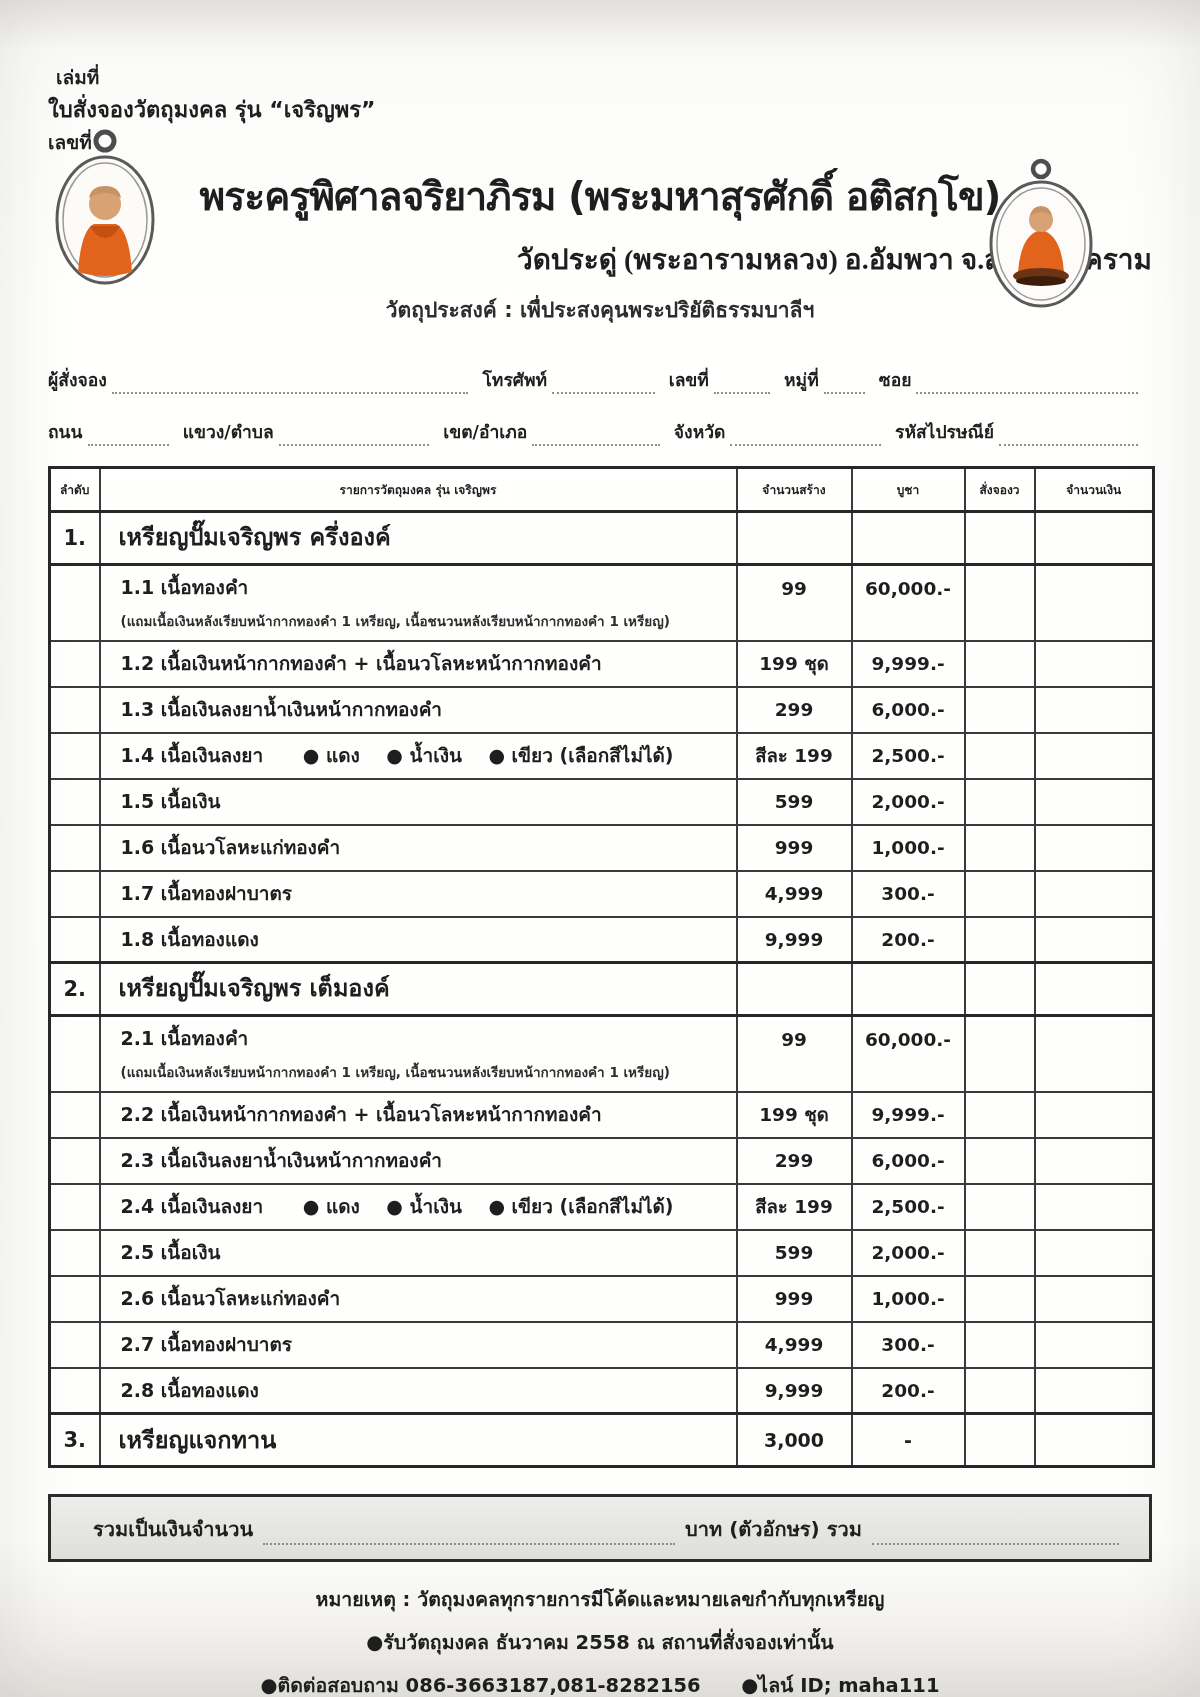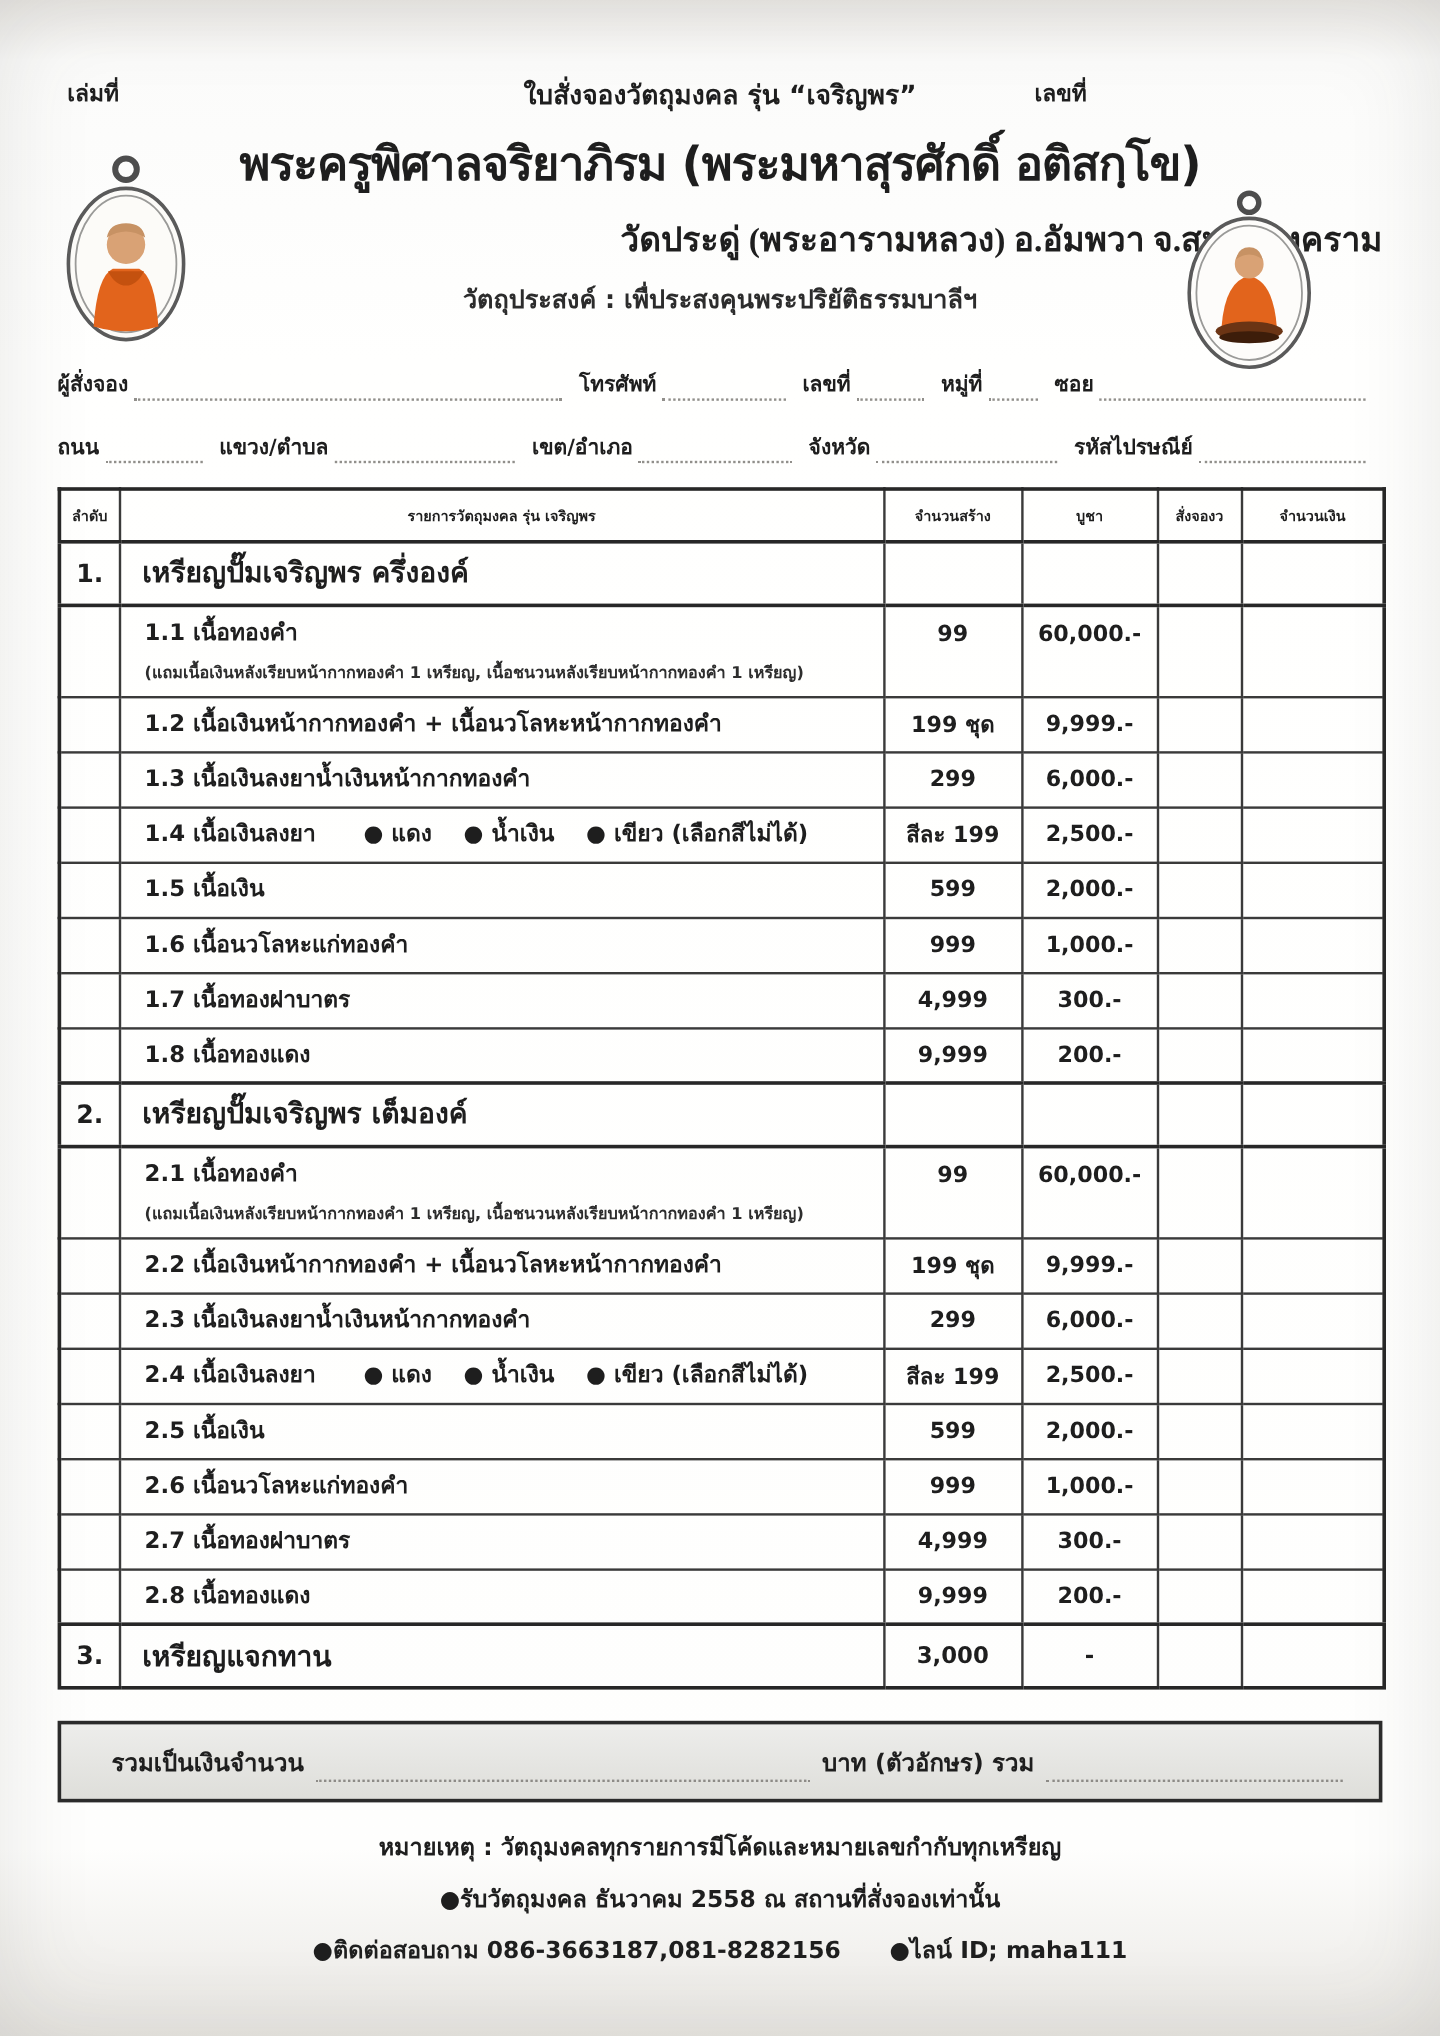--- a/index.html
+++ b/index.html
@@ -10,21 +10,21 @@
     color:#1e1e1e;
   }
   .page{
     position:relative;width:1200px;height:1697px;overflow:hidden;
     background:linear-gradient(180deg,#eceae7 0px,#fbfbfa 50px,#fffffe 300px,#fefefd 1540px,#e9e7e3 1697px);
     box-shadow:inset 0 0 80px rgba(60,55,50,.12);
   }
   .sheet{position:absolute;inset:0;padding:62px 48px 0 48px;box-sizing:border-box;font-weight:bold;}
 
   
-  .topline{display:flex;align-items:flex-start;font-size:19px;}
+  .topline{display:flex;align-items:flex-start;font-size:19px;flex-direction:column;}
   .side-label{width:290px;box-sizing:border-box;}
   .side-label.left{padding-left:8px;}
   .form-title{flex:1;text-align:center;font-size:22px;}
   .title-main{text-align:center;font-size:39px;margin-top:8px;letter-spacing:-1px;}
   .title-temple{text-align:right;font-size:28px;margin-top:10px;font-family:Liberation Serif, serif;}
   .title-purpose{text-align:center;font-size:21px;margin-top:12px;color:#2c2c2c;}
 
   .medallion{position:absolute;}
   .medallion.left{left:50px;top:126px;width:110px;height:164px;}
   .medallion.right{left:982px;top:156px;width:118px;height:160px;}

